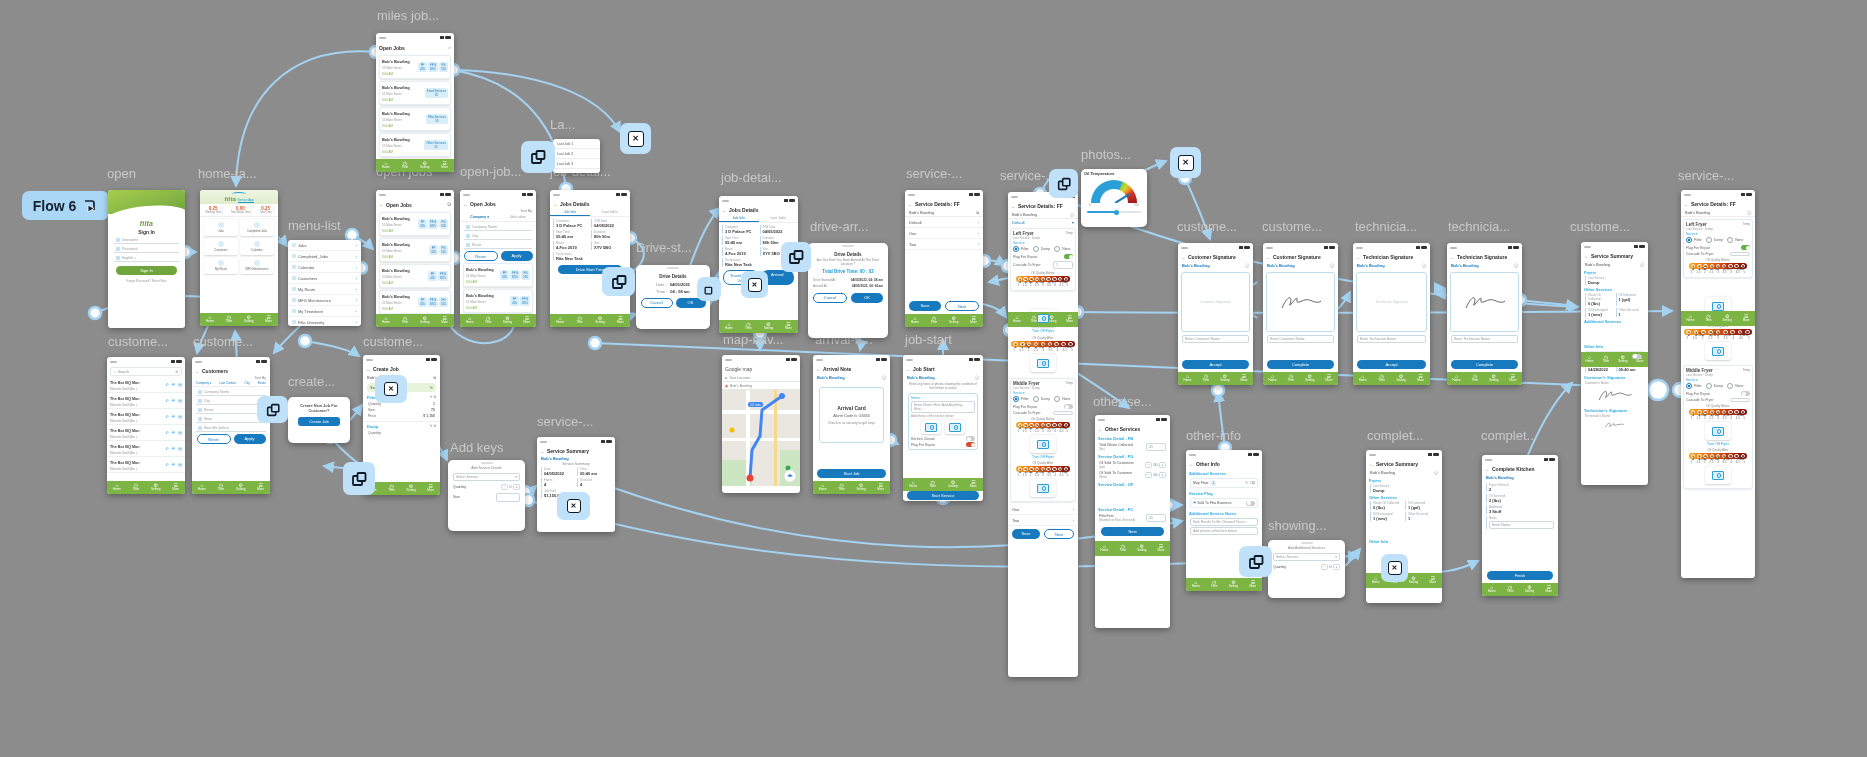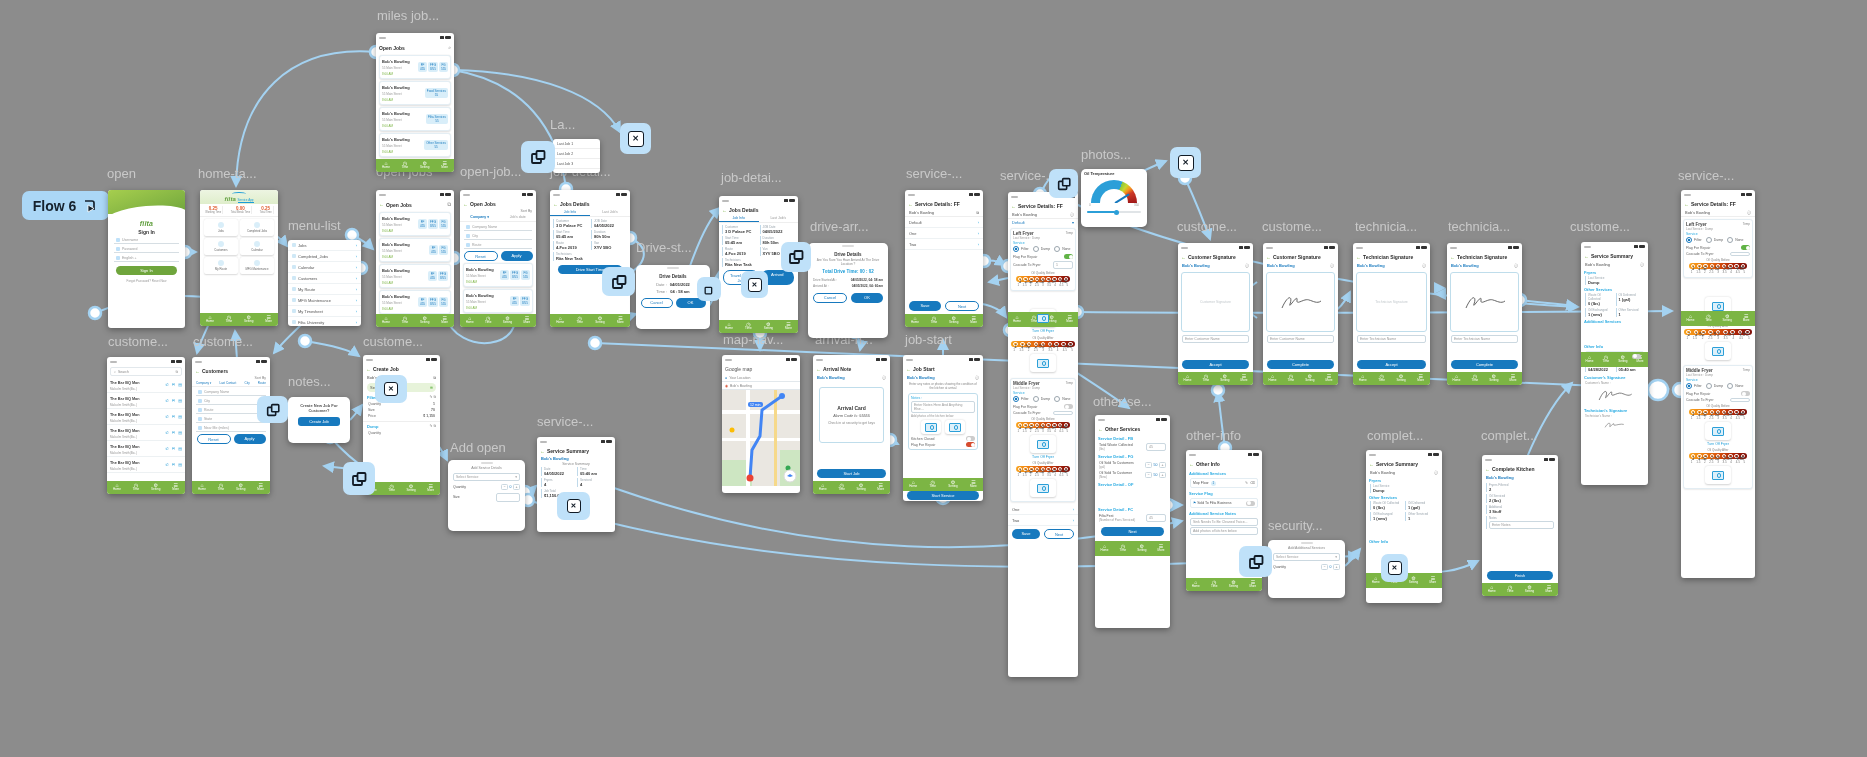--- a/index.html
+++ b/index.html
@@ -222,27 +222,27 @@
   <div class="flabel" style="left:1000px;top:168px">service-...</div>
   <div class="flabel" style="left:1081px;top:147px">photos...</div>
   <div class="flabel" style="left:1177px;top:219px">custome...</div>
   <div class="flabel" style="left:1262px;top:219px">custome...</div>
   <div class="flabel" style="left:1355px;top:219px">technicia...</div>
   <div class="flabel" style="left:1448px;top:219px">technicia...</div>
   <div class="flabel" style="left:1570px;top:219px">custome...</div>
   <div class="flabel" style="left:1678px;top:168px">service-...</div>
   <div class="flabel" style="left:108px;top:334px">custome...</div>
   <div class="flabel" style="left:193px;top:334px">custome...</div>
-  <div class="flabel" style="left:288px;top:374px">notes...</div>
+  <div class="flabel" style="left:288px;top:374px">create...</div>
   <div class="flabel" style="left:363px;top:334px">custome...</div>
-  <div class="flabel" style="left:450px;top:440px">Add open</div>
+  <div class="flabel" style="left:450px;top:440px">Add keys</div>
   <div class="flabel" style="left:537px;top:414px">service-...</div>
   <div class="flabel" style="left:1093px;top:394px">other-se...</div>
   <div class="flabel" style="left:1186px;top:428px">other-info</div>
-  <div class="flabel" style="left:1268px;top:518px">security...</div>
+  <div class="flabel" style="left:1268px;top:518px">showing...</div>
   <div class="flabel" style="left:1367px;top:428px">complet...</div>
   <div class="flabel" style="left:1481px;top:428px">complet...</div>
 
   <div class="frame" style="left:108px;top:190px;width:77px;height:138px">
     <div class="grnhead" style="height:24px">
         <div class="wv"></div>
       </div>
     <div style="text-align:center;margin-top:2px">
         <span class="swoosh"></span>
         <div class="logo" style="font-size:7px">filta</div>

